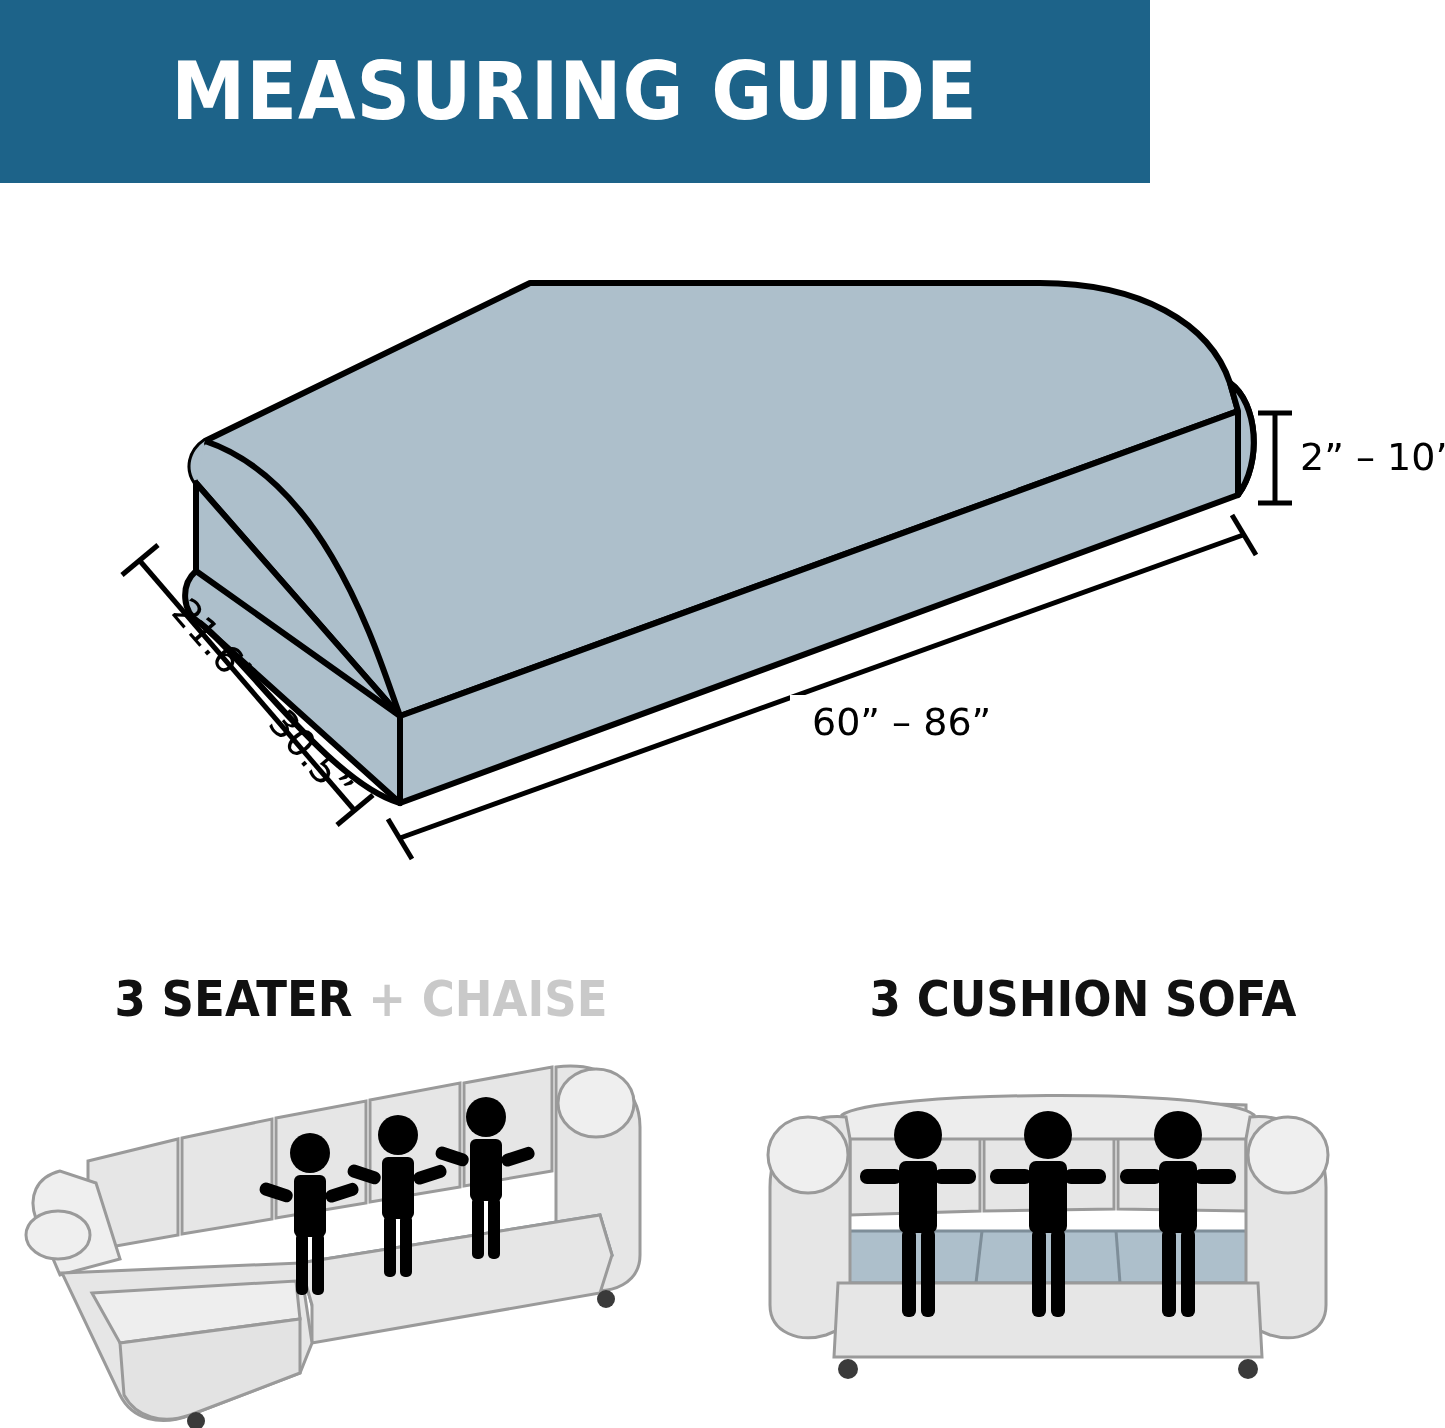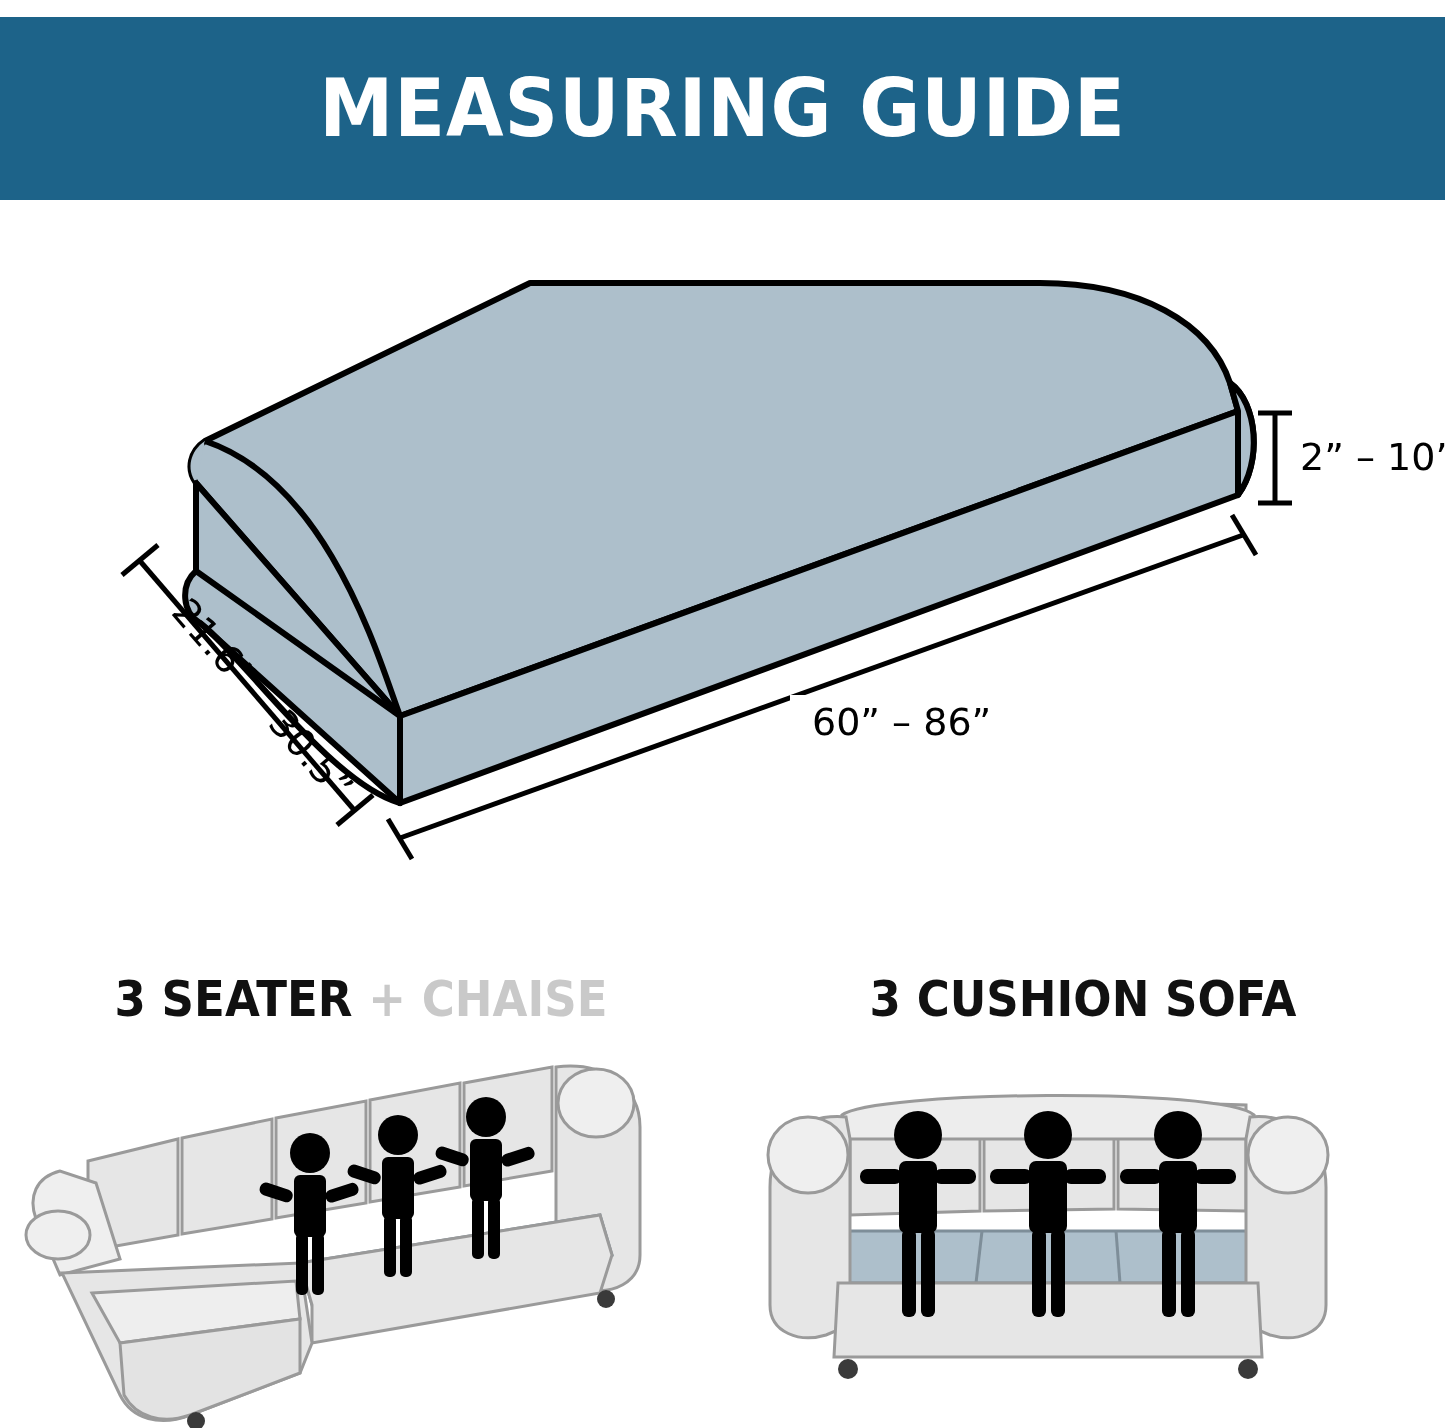--- a/index.html
+++ b/index.html
@@ -10,27 +10,26 @@
     background: #ffffff;
     font-family: "Liberation Sans", sans-serif;
     overflow: hidden;
     position: relative;
   }
 
   
   .header {
     position: absolute;
     left: 0; top: 0;
-    width: 1445px;
+    width: 1150px;
     height: 183px;
     background: #1d6389;
     display: flex;
     align-items: center;
     justify-content: center;
-    margin-top: 17px;
   }
   .header-title {
     color: #ffffff;
     font-size: 80px;
     font-weight: bold;
     letter-spacing: 1px;
     font-family: "DejaVu Sans", sans-serif;
     transform: scaleX(0.93);
     white-space: nowrap;
   }

